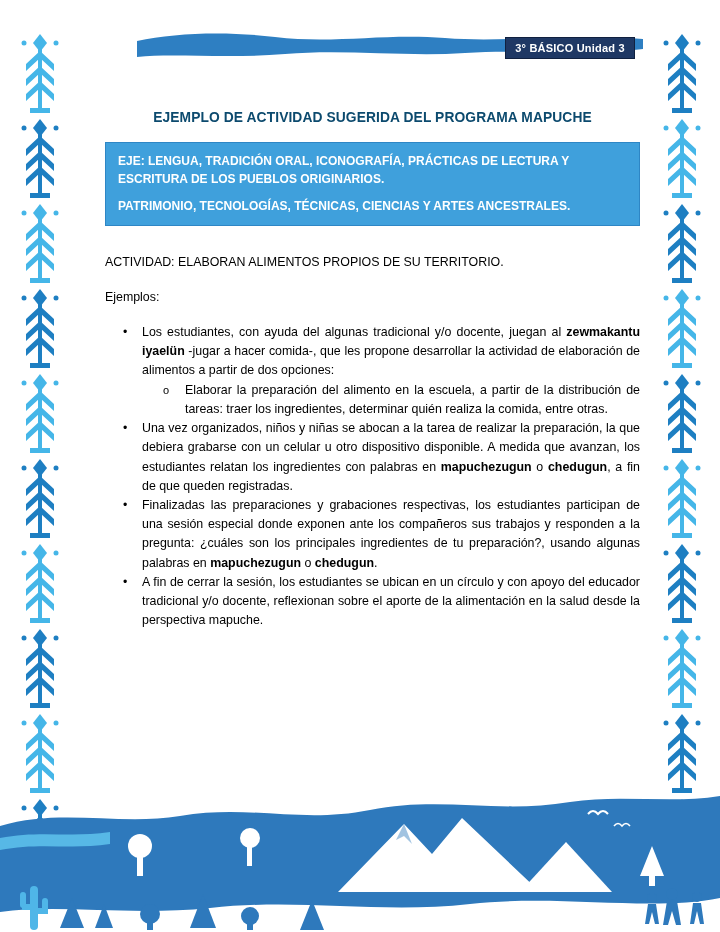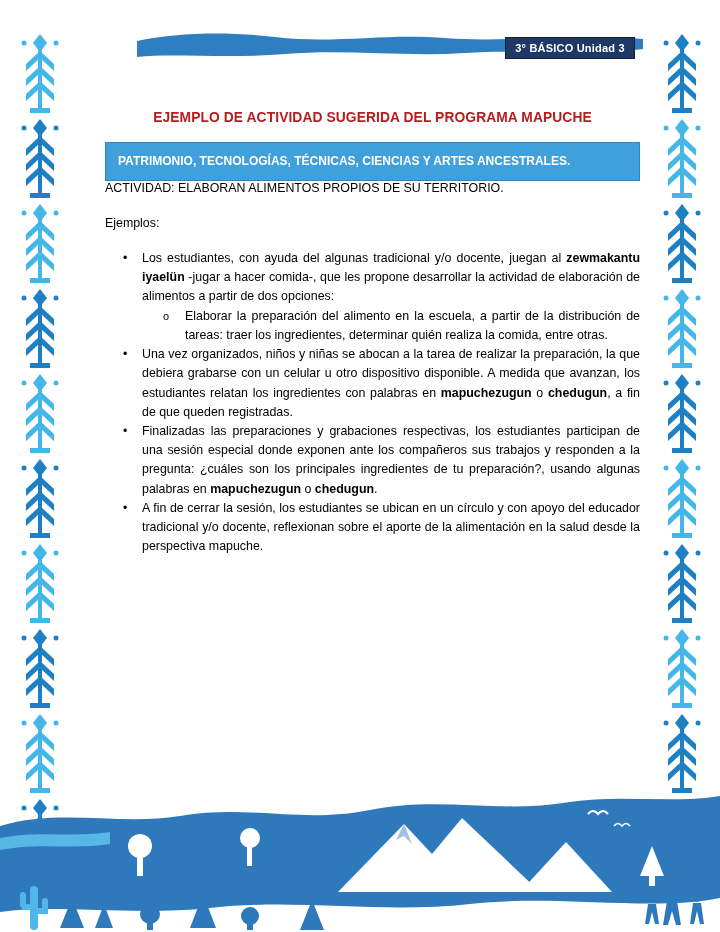--- a/index.html
+++ b/index.html
@@ -16,25 +16,25 @@
   .top-wave { position:absolute; top:29px; left:135px; z-index:1; }
 
   
   .unit-badge { position:absolute; top:37px; left:505px; width:130px; height:22px;
     background:#1F3864; border:1.5px solid #10203F; color:#fff; z-index:2;
     display:flex; align-items:center; justify-content:center;
     font-size:11px; font-weight:bold; letter-spacing:.2px; }
 
   
   .content { position:absolute; left:105px; top:110px; width:535px; color:#000; z-index:1; }
-  .page-title { text-align:center; color:#b91c1c; font-weight:bold; font-size:13.8px; letter-spacing:.1px; }
+  .page-title { text-align:center; color:#0c4a6e; font-weight:bold; font-size:13.8px; letter-spacing:.1px; }
   .eje-box { margin-top:17px; background:#3FA0DC; border:1px solid #2E86C5; color:#fff;
     font-weight:bold; font-size:12px; line-height:1.5; padding:9px 12px 10px 12px; }
   .eje-box p + p { margin-top:9px; }
-  .activity { font-size:12.4px; }
+  .activity { margin-top:29px; font-size:12.4px; }
   .examples { margin-top:21px; font-size:12.4px; }
 
   ul.bullets { margin-top:19px; list-style:none; font-size:12.4px; line-height:1.55; text-align:justify; }
   ul.bullets > li { position:relative; padding-left:37px; }
   ul.bullets > li::before { content:"\2022"; position:absolute; left:18px; }
   ul.subs { list-style:none; }
   ul.subs > li { position:relative; padding-left:43px; }
   ul.subs > li::before { content:"o"; position:absolute; left:21px; top:1px; font-size:11px; }
   .b { font-weight:bold; }
 
@@ -94,20 +94,21 @@
   </svg>
 
   <div class="unit-badge">
     <span>3° BÁSICO Unidad 3</span>
   </div>
 
   <div class="content">
     <div class="page-title">EJEMPLO DE ACTIVIDAD SUGERIDA DEL PROGRAMA MAPUCHE</div>
 
     <div class="eje-box">
+      <p>EJE:  LENGUA, TRADICIÓN ORAL, ICONOGRAFÍA, PRÁCTICAS DE LECTURA Y ESCRITURA DE LOS PUEBLOS ORIGINARIOS.</p>
       <p>PATRIMONIO, TECNOLOGÍAS, TÉCNICAS, CIENCIAS Y ARTES ANCESTRALES.</p>
     </div>
 
     <div class="activity">ACTIVIDAD: ELABORAN ALIMENTOS PROPIOS DE SU TERRITORIO.</div>
 
     <div class="examples">Ejemplos:</div>
 
     <ul class="bullets">
       <li>
         <span><span>Los estudiantes, con ayuda del algunas tradicional y/o docente, juegan al </span><span class="b">zewmakantu iyaelün</span><span> -jugar a hacer comida-, que les propone desarrollar la actividad de elaboración de alimentos a partir de dos opciones:</span></span>

